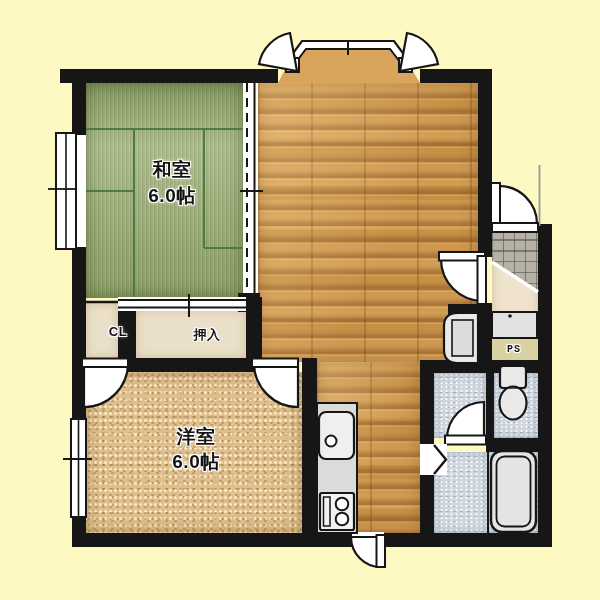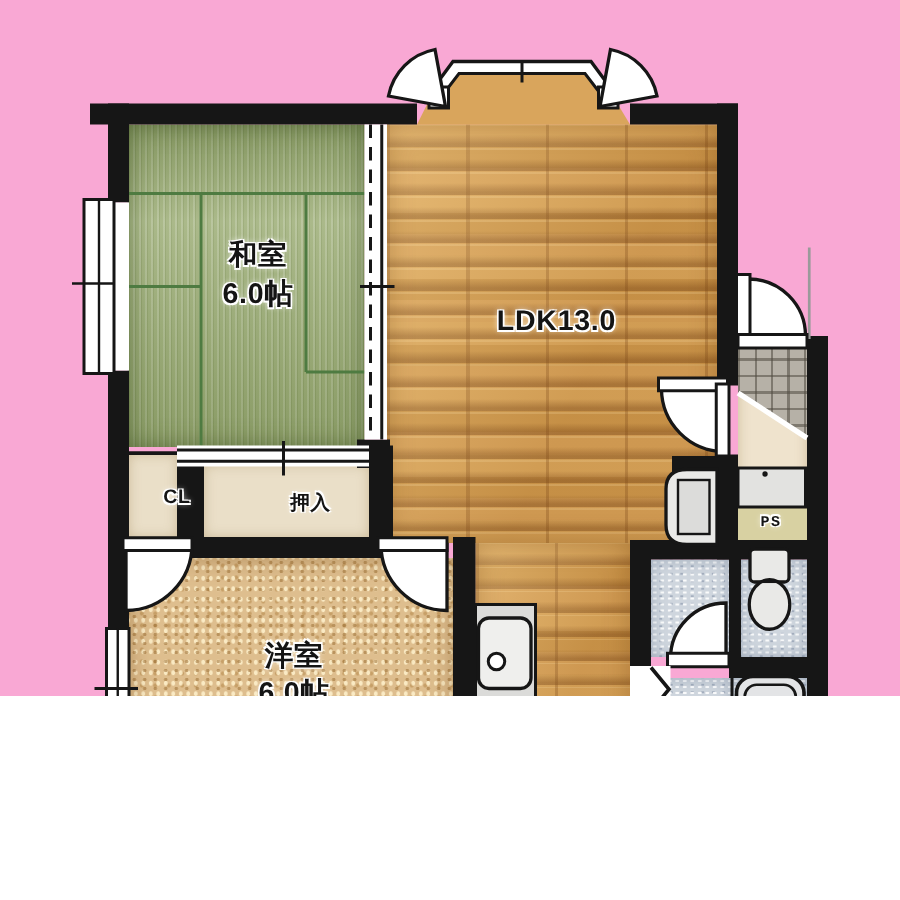--- a/index.html
+++ b/index.html
@@ -1,16 +1,16 @@
 <!DOCTYPE html>
 <html><head>
 <meta charset="utf-8">
 <style>
   html,body{margin:0;padding:0;background:#ffffff;}
-  #plan{position:relative;width:600px;height:464px;background:#f9a8d4;overflow:hidden;
+  #plan{position:relative;width:600px;height:600px;background:#fef9c3;overflow:hidden;
         font-family:"Liberation Sans","DejaVu Sans",sans-serif;}
   .abs{position:absolute;}
   
   .wood{
     background-color:#d3974f;
     background-image:
       linear-gradient(115deg, rgba(255,228,175,.28), rgba(140,80,20,.14) 60%),
       repeating-linear-gradient(90deg, rgba(121,70,24,.30) 0 2px, transparent 2px 53px),
       repeating-linear-gradient(180deg, rgba(250,220,160,.30) 0 1px, transparent 1px 7px, rgba(115,66,22,.42) 13px 15px, transparent 15px 16px),
       repeating-linear-gradient(180deg, #dca95e 0 15px, #cf9a4e 15px 29px, #d9a45b 29px 44px);
@@ -224,19 +224,18 @@
     <g>
       <rect x="320" y="493" width="34" height="37" rx="2" fill="#f2f2f0" stroke="#161616" stroke-width="2.2"></rect>
       <rect x="323.5" y="497" width="6.5" height="29" fill="none" stroke="#161616" stroke-width="1.5"></rect>
       <circle cx="342" cy="504" r="6.3" fill="#ffffff" stroke="#161616" stroke-width="2"></circle>
       <circle cx="342" cy="519" r="6.3" fill="#ffffff" stroke="#161616" stroke-width="2"></circle>
     </g>
   </svg>
 
   <div class="lbl big" style="left:172px;top:170px;">和室</div>
   <div class="lbl big" style="left:172px;top:196px;">6.0帖</div>
-  <div class="lbl big" style="left:371px;top:215px;">LDK13.0</div>
   <div class="lbl big" style="left:196px;top:437px;">洋室</div>
   <div class="lbl big" style="left:196px;top:462px;">6.0帖</div>
   <div class="lbl mid" style="left:102px;top:331px;">CL</div>
   <div class="lbl mid" style="left:191px;top:335px;">押入</div>
   <div class="lbl sm" style="left:514px;top:349px;">PS</div>
 </div>
 
 </body></html>

